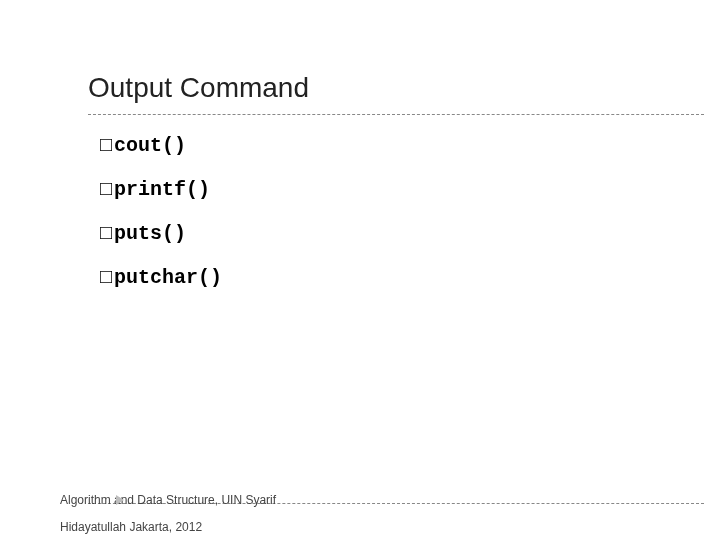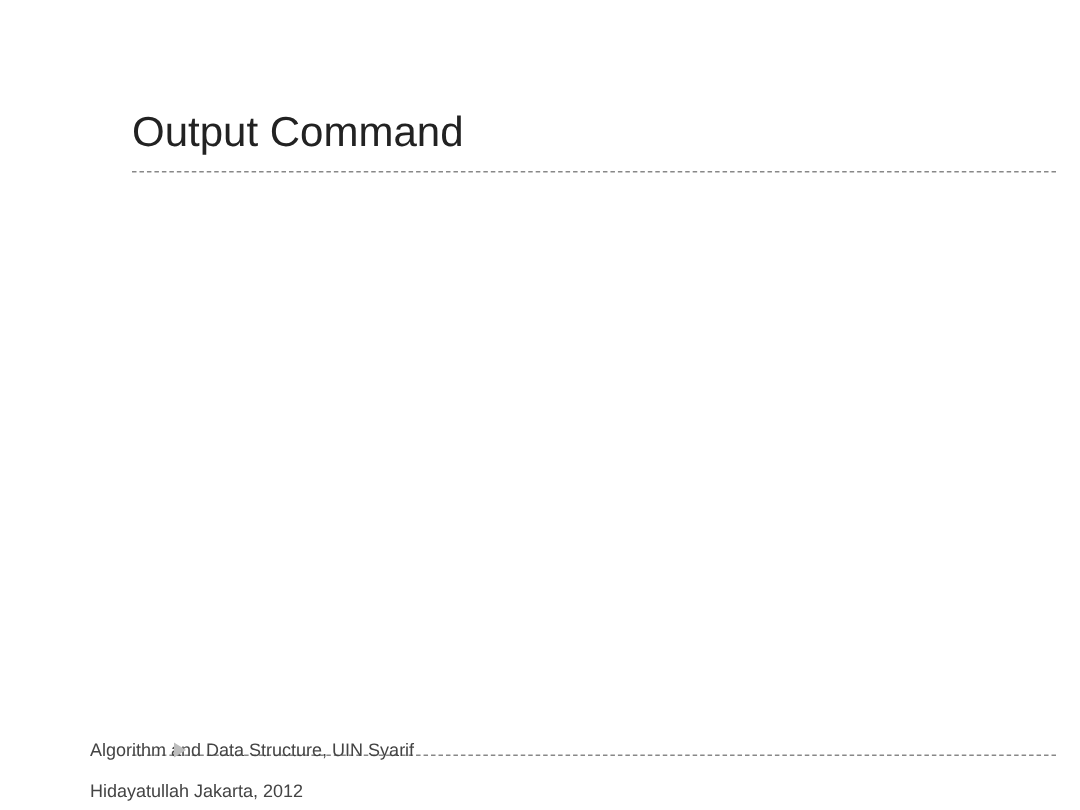--- a/index.html
+++ b/index.html
@@ -57,19 +57,25 @@
     border-top: 5px solid transparent;
     border-bottom: 5px solid transparent;
     border-left: 8px solid #bdbdbd;
   }
 </style>
 </head>
 <body>
 
 <div class="slide">
   <h1 class="title">Output Command</h1>
+  <ul class="list">
+    <li>cout()</li>
+    <li>printf()</li>
+    <li>puts()</li>
+    <li>putchar()</li>
+  </ul>
   <div class="footer-rule"></div>
   <div class="footer">
     <span class="arrow"></span>
     <div>Algorithm and Data Structure, UIN Syarif</div>
     <div>Hidayatullah Jakarta, 2012</div>
   </div>
 </div>
 
 </body></html>

